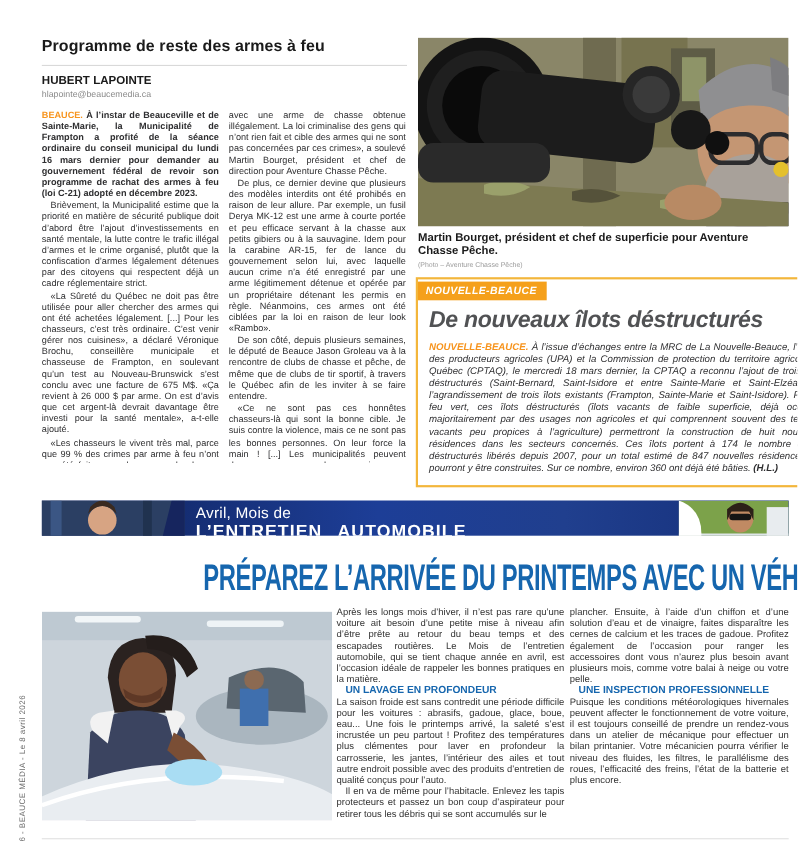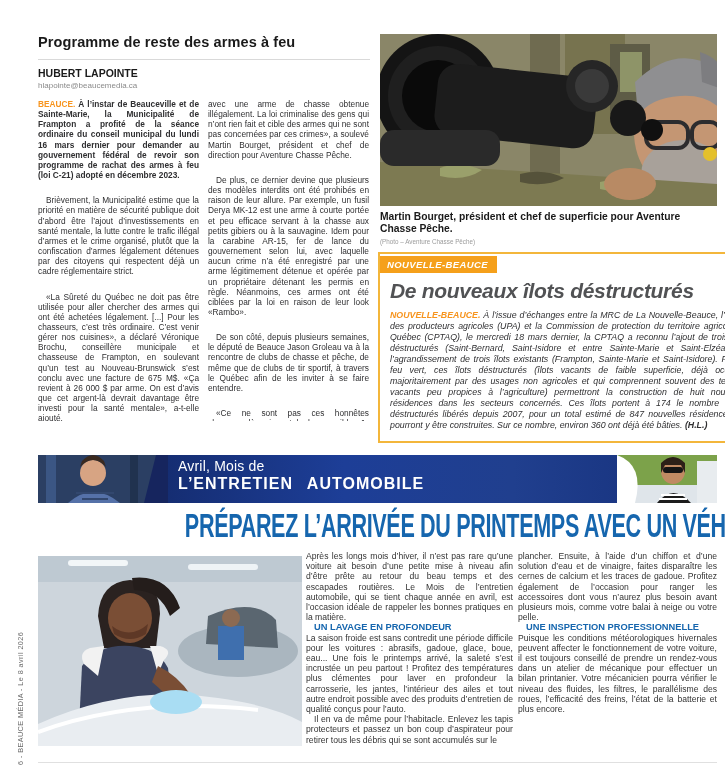--- a/index.html
+++ b/index.html
@@ -8,39 +8,39 @@
   
   .top-left{position:absolute;left:38px;top:34px;width:332px;}
   .kicker{font-size:14.5px;font-weight:bold;color:#1a1a1a;letter-spacing:.1px;}
   .headline1{font-size:33px;font-weight:bold;color:#515254;margin-top:4px;letter-spacing:-.5px;}
   .rule{height:1px;background:#d9d9d9;margin:9px 0 7px 0;}
   .author{font-size:10.5px;font-weight:bold;color:#1a1a1a;}
   .email{font-size:8px;color:#8a8a8a;margin-top:2px;}
   .cols{display:flex;gap:9px;margin-top:9px;height:322px;overflow:hidden;}
   .col{width:161px;font-size:8.3px;line-height:10.15px;text-align:justify;}
   .col p{margin:0 0 0 0;text-indent:8px;}
-  .col p + p{margin-top:15px;}
+  .col p + p{margin-top:1px;}
   .col p.noindent{text-indent:0;}
   .leadp{font-weight:bold;text-indent:0;}
   .lead-in{color:#F7941D;font-weight:bold;}
   
   .photo1{position:absolute;left:380px;top:34px;width:337px;height:172px;overflow:hidden;}
   .caption-block{position:absolute;left:380px;top:211px;width:337px;}
   .caption{font-size:10.3px;font-weight:bold;color:#1a1a1a;line-height:12px;}
   .credit{font-size:6.3px;color:#9b9b9b;margin-top:3px;}
   
   .box{position:absolute;left:378px;top:252px;width:382px;box-sizing:border-box;
        border:2px solid #F3B63B;background:#fff;padding:0 10px 10px 10px;font-style:italic;}
   .tag{display:inline-block;background:#F5A01B;color:#fff;font-size:9.5px;font-weight:bold;
        letter-spacing:.4px;padding:3px 9px 3px 7px;margin:-2px 0 0 -10px;}
   .headline2{font-size:21px;font-weight:bold;color:#515254;margin:6px 0 7px 0;letter-spacing:-.3px;}
   .box-body{font-size:8.8px;line-height:11px;text-align:justify;}
   .sign{font-weight:bold;}
   
-  .banner{position:absolute;left:38px;top:455px;width:679px;height:48px;
+  .banner{position:absolute;left:38px;top:455px;width:679px;height:32px;
           background:linear-gradient(90deg,#0f2158 0%,#1d3e97 45%,#203f8e 70%,#152f7a 100%);
           display:flex;align-items:center;overflow:hidden;}
   .banner-photo-left{position:absolute;left:0;top:0;width:130px;height:48px;}
   .banner-photo-right{position:absolute;right:0;top:0;width:100px;height:48px;}
   .banner-text{position:absolute;left:140px;top:3px;color:#fff;}
   .banner-line1{font-size:14px;letter-spacing:.2px;}
   .banner-line2{font-size:16px;font-weight:bold;letter-spacing:1px;word-spacing:9px;margin-top:1px;}
   
   .headline3-wrap{position:absolute;left:38px;top:507px;width:679px;text-align:center;}
   .headline3{display:inline-block;font-size:30px;font-weight:bold;color:#1666AE;

